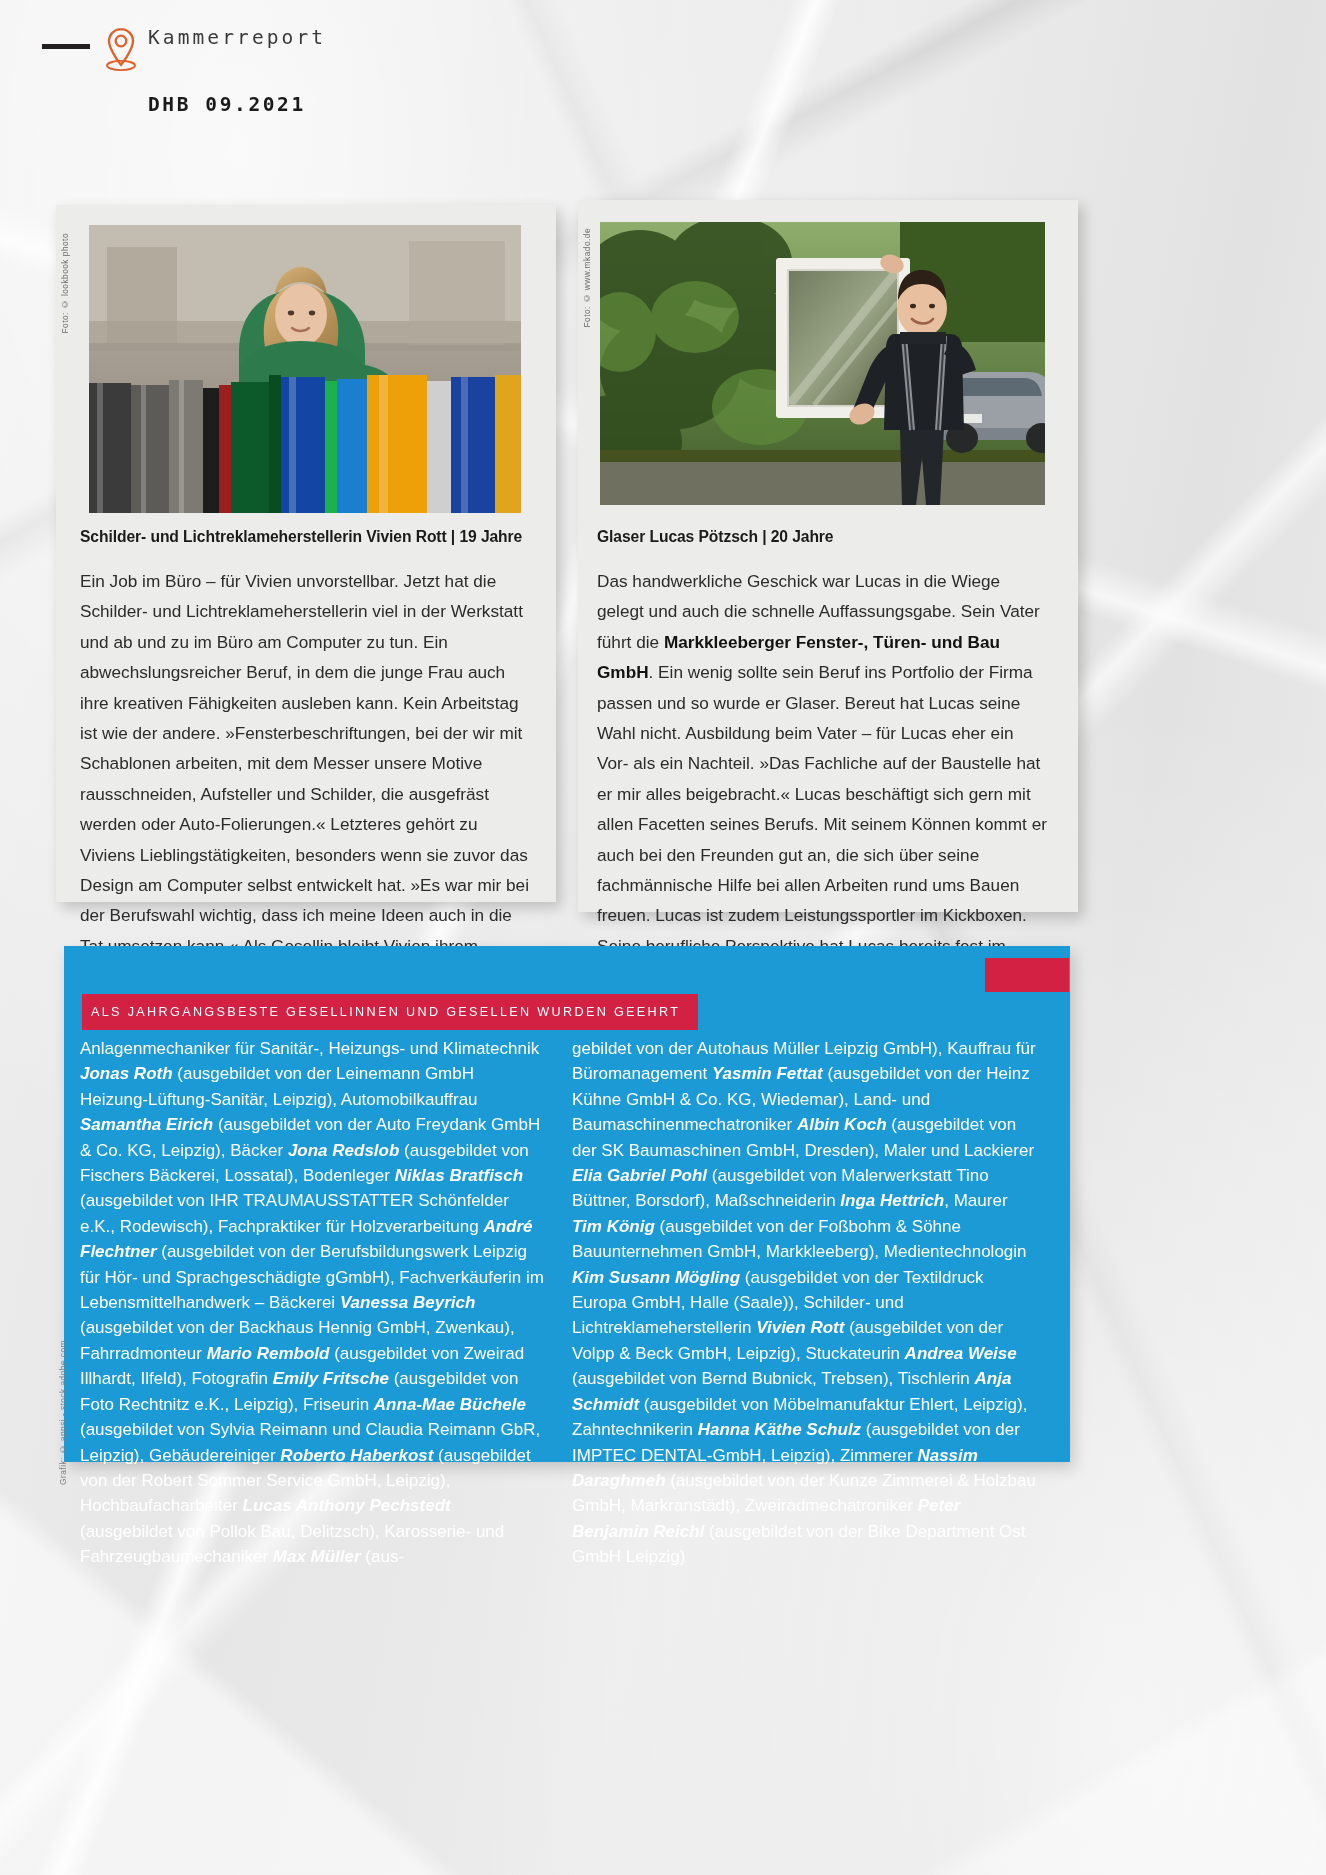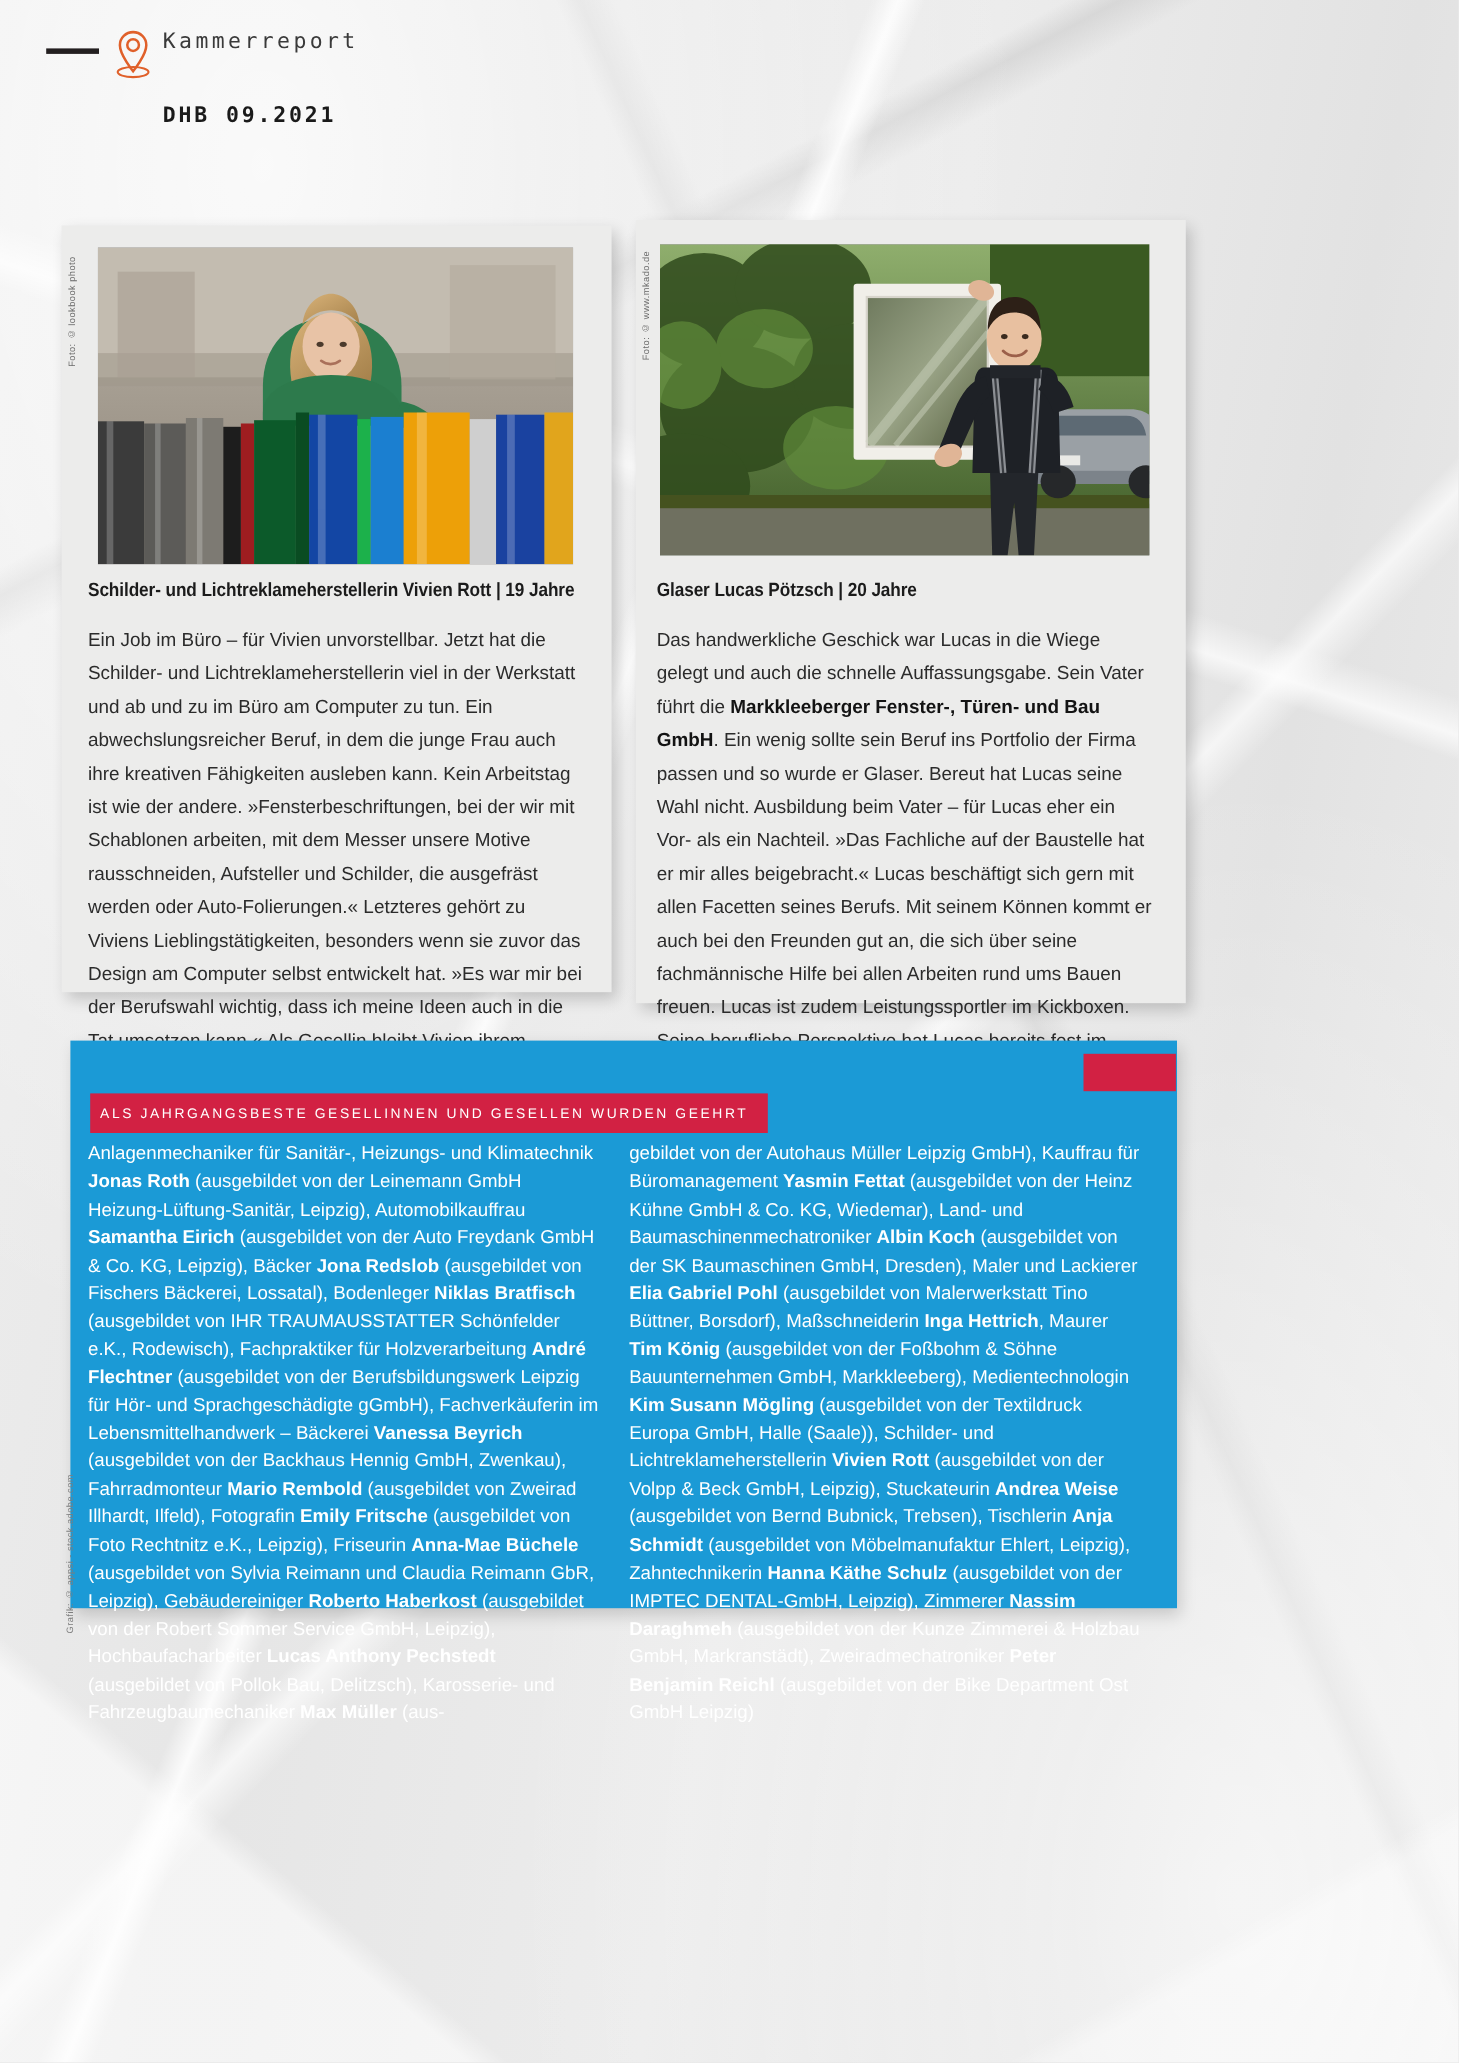--- a/index.html
+++ b/index.html
@@ -76,21 +76,21 @@
   #honour-corner{position:absolute;left:985px;top:958px;width:84px;height:34px;
     background:#d22143;}
   #honour-band{position:absolute;left:82px;top:994px;width:616px;height:36px;
     background:#d22143;display:flex;align-items:center;}
   #honour-band span{padding-left:9px;color:#fff;font-size:12.6px;
     letter-spacing:2.35px;font-weight:400;white-space:nowrap;
     font-family:"Liberation Sans", sans-serif;}
   .honour-col{position:absolute;top:1036px;width:466px;
     color:#fff;font-size:17px;line-height:25.4px;
     font-family:"Liberation Sans Narrow","Liberation Sans",sans-serif;}
-  .honour-col b{font-weight:700;}
+  .honour-col b{font-weight:700;font-style:italic;}
   #honour-col-1{left:80px;}
   #honour-col-2{left:572px;}
   #credit-graphic{left:58px;top:1340px;color:#7d7d7d;}
 
   
   #footer{position:absolute;left:0;top:1788px;width:100%;height:60px;}
 </style>
 </head>
 <body>
 

